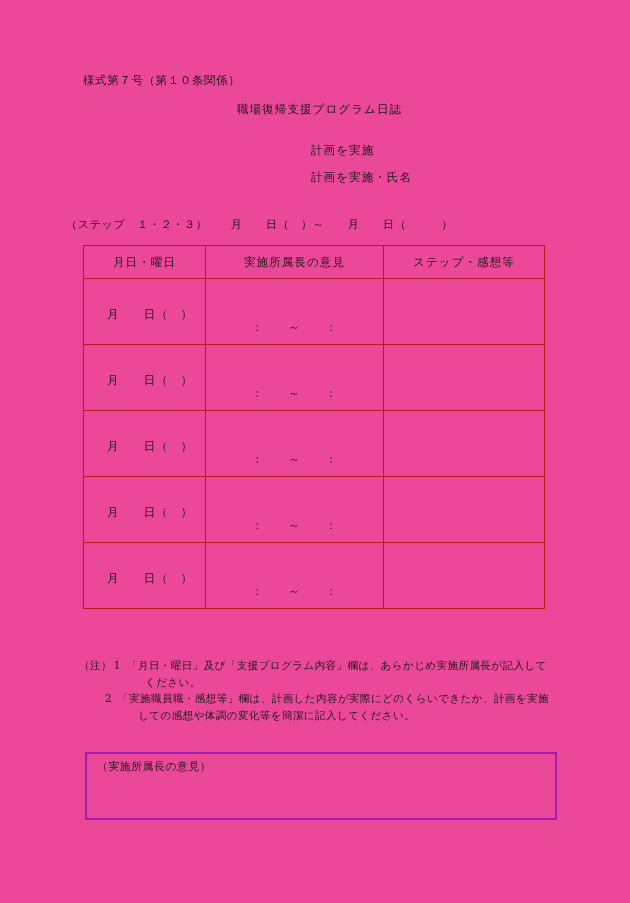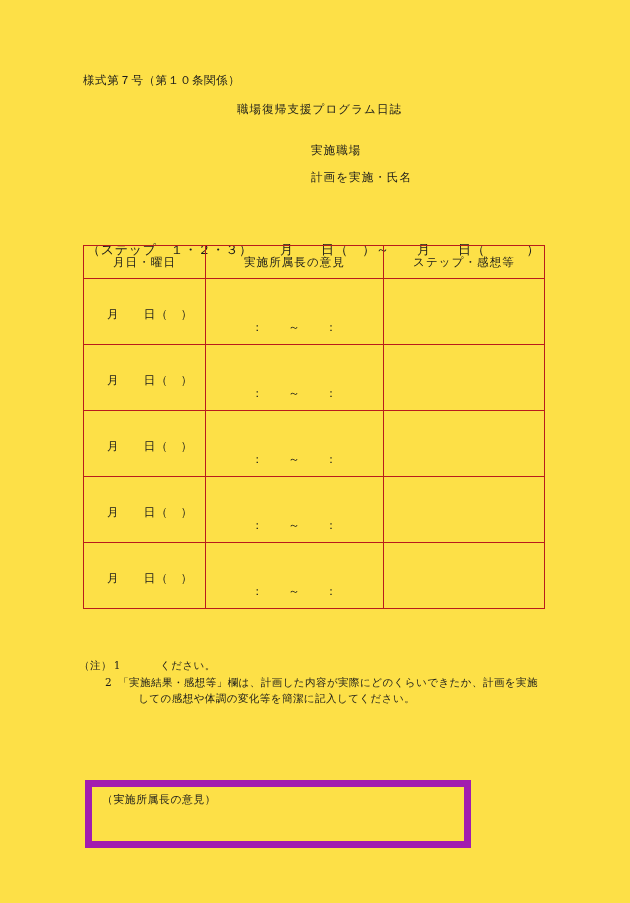--- a/index.html
+++ b/index.html
@@ -11,21 +11,21 @@
     width: 630px;
     height: 903px;
     position: relative;
     font-family: "DejaVu Serif", "Liberation Serif", serif;
     color: #1a1a1a;
     -webkit-font-smoothing: antialiased;
   }
   .page {
     position: absolute;
     inset: 0;
-    background: #fde047;
+    background: #ec4899;
   }
 
   
   .form-no {
     position: absolute;
     left: 83px;
     top: 73px;
     font-size: 11.5px;
     letter-spacing: 0.6px;
     white-space: pre;
@@ -52,26 +52,25 @@
     left: 311px;
     top: 170px;
     font-size: 11.5px;
     letter-spacing: 1.1px;
     white-space: pre;
   }
 
   
   .step-line {
     position: absolute;
-    left: 87px;
+    left: 66px;
     top: 217px;
-    font-size: 13px;
+    font-size: 11px;
     letter-spacing: 0.7px;
     white-space: pre;
-    margin-top: 24px;
   }
 
   
   .log-table {
     position: absolute;
     left: 83px;
     top: 245px;
     width: 461px;
     border-collapse: collapse;
     table-layout: fixed;
@@ -140,58 +139,58 @@
     align-items: flex-start;
   }
   .note-marker {
     white-space: pre;
     flex: 0 0 auto;
   }
   .note-body {
     flex: 1 1 auto;
   }
   .note-cont {
-    margin-left: 33px;
+    margin-left: 18px;
   }
   .note-item-2 {
     margin-left: 26px;
   }
   .note-item-2 .note-cont {
     margin-left: 20px;
   }
 
   
   .opinion-box {
     position: absolute;
     left: 85px;
-    top: 780px;
-    width: 386px;
+    top: 752px;
+    width: 472px;
     height: 68px;
-    border: 7px solid #a21caf;
+    border: 2px solid #a21caf;
     box-sizing: border-box;
   }
   .opinion-label {
     position: absolute;
     left: 10px;
     top: 6px;
     font-size: 10.8px;
     letter-spacing: 0.6px;
     white-space: pre;
   }
 </style>
 </head>
 <body>
 
 <div class="page">
 
   <div class="form-no">様式第７号（第１０条関係）</div>
 
   <div class="doc-title">職場復帰支援プログラム日誌</div>
 
-  <div class="site-line">実施職場</div>
+  <div class="site-line">計画を実施</div>
 
   <div class="staff-line">計画を実施・氏名</div>
 
   <div class="step-line">（ステップ　１・２・３）　　月　　日（　）～　　月　　日（　　　）</div>
 
   <table class="log-table">
     <colgroup>
       <col class="col-date">
       <col class="col-content">
       <col class="col-result">
@@ -250,27 +249,28 @@
         <td class="cell-result"></td>
       </tr>
     </tbody>
   </table>
 
   <div class="notes">
     <div class="note-row">
       <span class="note-marker">（注）</span>
       <span class="note-marker" style="padding:0 6px 0 2px;">1</span>
       <span class="note-body">
+        <span>「月日・曜日」及び「支援プログラム内容」欄は、あらかじめ実施所属長が記入して</span>
         <span class="note-cont" style="display:block;">ください。</span>
       </span>
     </div>
     <div class="note-row note-item-2">
       <span class="note-marker" style="padding:0 6px 0 0;">2</span>
       <span class="note-body">
-        <span>「実施結果・感想等」欄は、計画した内容が実際にどのくらいできたか、計画を実施</span>
+        <span>「実施職員職・感想等」欄は、計画した内容が実際にどのくらいできたか、計画を実施</span>
         <span class="note-cont" style="display:block;">しての感想や体調の変化等を簡潔に記入してください。</span>
       </span>
     </div>
   </div>
 
   <div class="opinion-box">
     <span class="opinion-label">（実施所属長の意見）</span>
   </div>
 
 </div>

